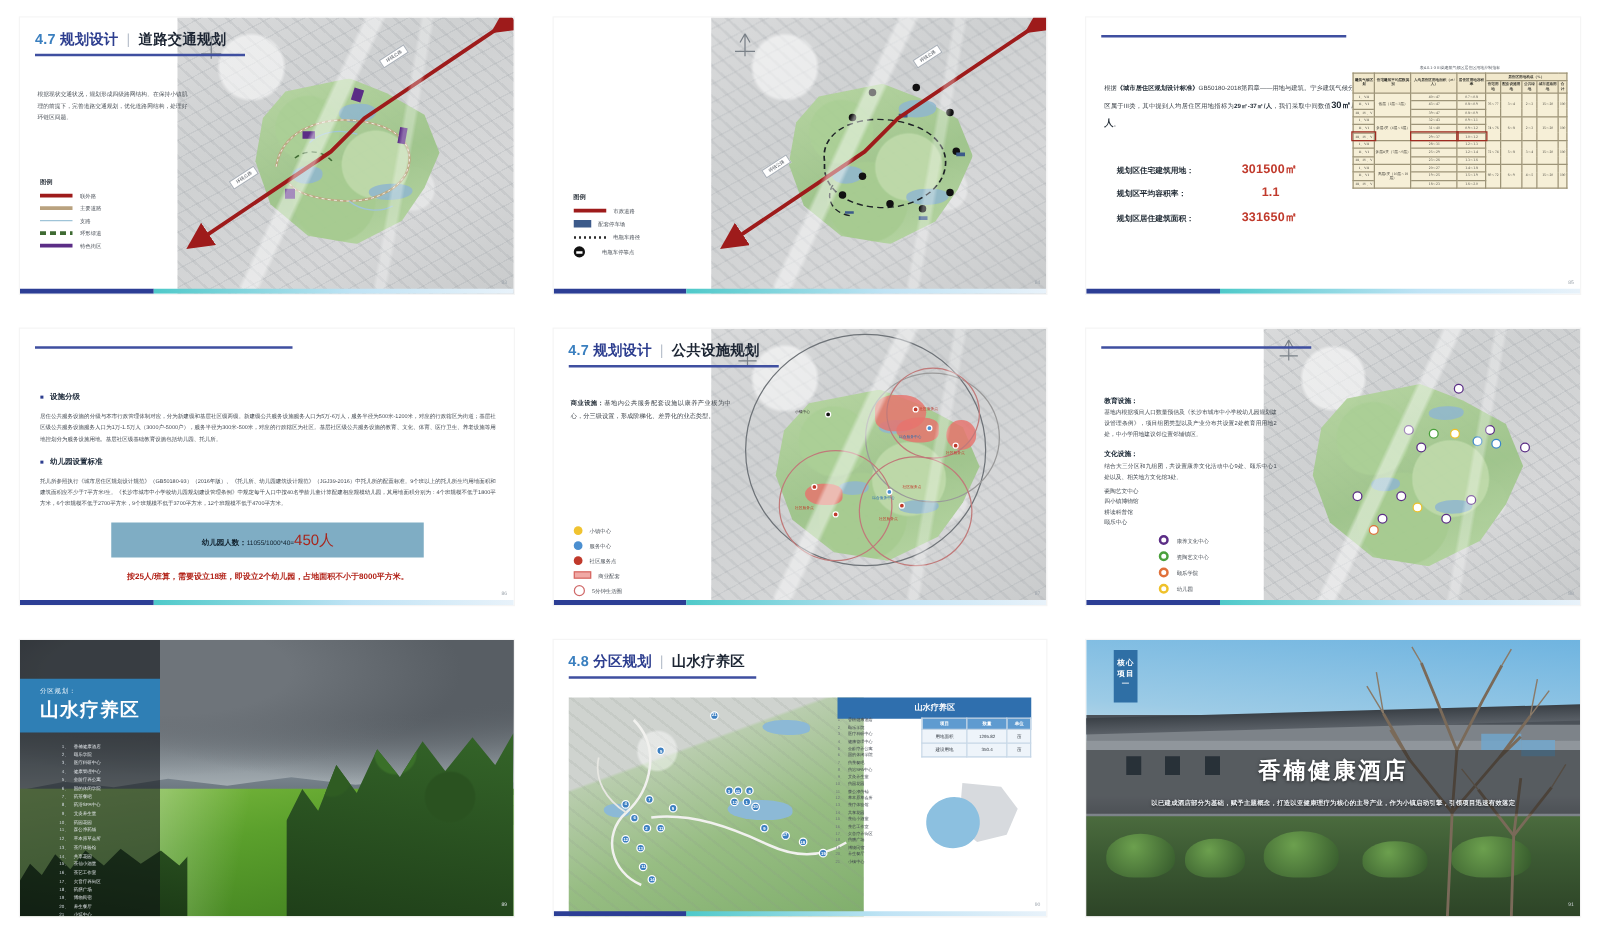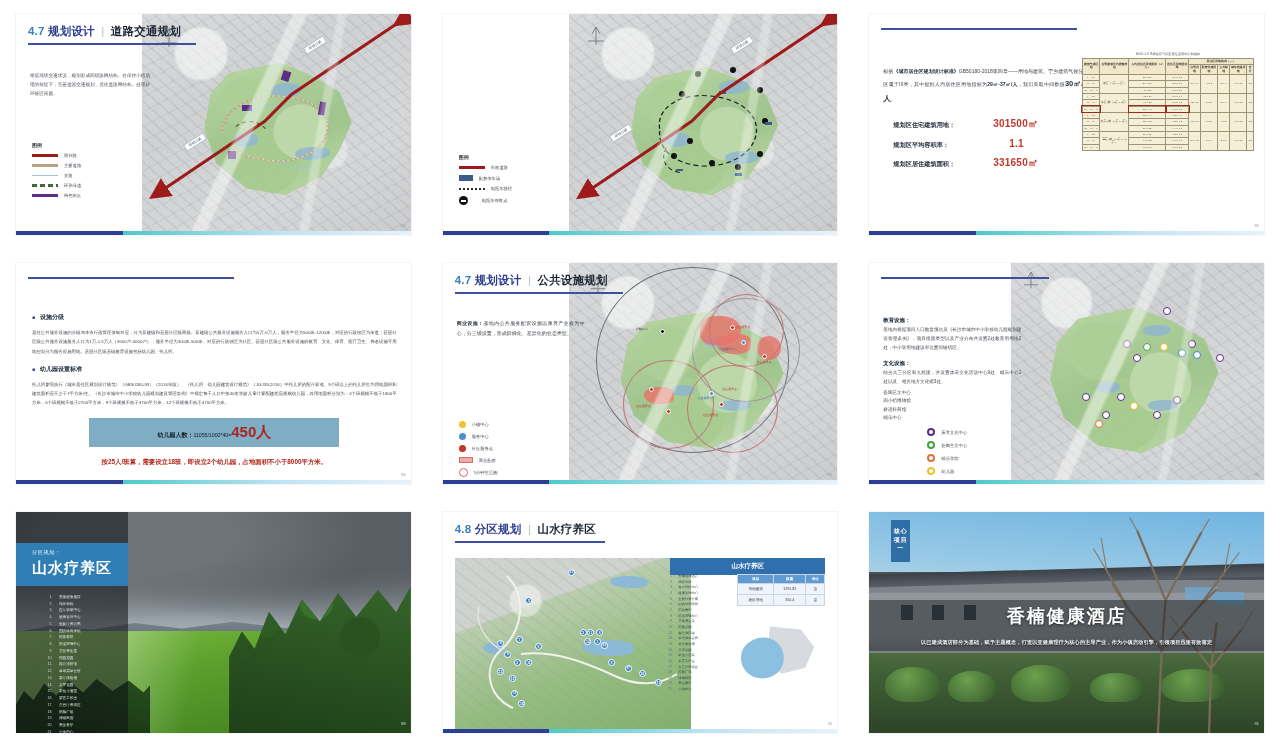--- a/index.html
+++ b/index.html
@@ -98,21 +98,21 @@
   .swring { width:9px;height:9px;border-radius:50%;border:1px solid #d06a6a; display:inline-block;}
   .swring.m{width:11px;height:11px;border-color:#9b9b9b;}
   .swcircle-icon{ width:9px;height:9px;border-radius:50%;background:#111;display:inline-block;position:relative;}
   .swcircle-icon::after{content:"";position:absolute;left:2px;top:3.5px;width:5px;height:2px;background:#fff;}
   .swpin{width:8px;height:8px;border-radius:50%;border:2px solid #5b2d86;background:#fff;display:inline-block;}
 
   
   .p3-text { position:absolute; left:14px; top:52px; width:200px; font-size:5px; line-height:2.0; color:#3d434a; text-align:justify;}
   .p3-text b { color:#1f2933; }
   .p3-big { font-size:7.5px; font-weight:bold; color:#1f2933; }
-  .p3-rows { position:absolute; left:24px; top:103px; width:200px; }
+  .p3-rows { position:absolute; left:24px; top:114px; width:200px; }
   .p3-row { display:flex; align-items:baseline; margin-bottom:7px; }
   .p3-row .k { font-size:6.2px; font-weight:bold; color:#1f2933; width:100px; line-height:1.25;}
   .p3-row .v { font-size:10px; font-weight:bold; color:#c0392b; letter-spacing:.2px;}
   .p3-box { position:absolute; left:16px; top:168px; width:213px; background:#7fadc4; padding:7px 6px 9px; text-align:center; }
   .p3-box .bt { font-size:7px; font-weight:bold; color:#13202c; }
   .p3-box .bb { font-size:9px; font-weight:bold; color:#13202c; margin-top:6px; }
   .p3-box .bb .hl { color:#b32017; font-size:13px; }
 
   
   .t3wrap { position:absolute; right:10px; top:38px; width:172px; }
@@ -126,21 +126,21 @@
   table.t3 td.hl { outline:1px solid #9e2b20; }
 
   
   .s4 { position:absolute; left:16px; right:14px; top:50px; }
   .s4 h4 { font-size:6px; color:#1b2838; margin:0 0 6px 0; }
   .s4 h4::before{ content:"■"; color:#2d3e8f; font-size:5px; margin-right:5px; }
   .s4 p { font-size:4.4px; line-height:2.1; color:#444a52; text-align:justify; margin-bottom:9px; }
   .s4box { margin:10px auto 0; width:250px; background:#7fadc4; text-align:center; padding:5px 0; }
   .s4box .a { font-size:6px; font-weight:bold; color:#10202c; }
   .s4box .b { font-size:5.2px; color:#10202c; }
-  .s4box .c { font-size:15px; font-weight:bold; color:#a8261c; }
+  .s4box .c { font-size:12px; font-weight:normal; color:#a8261c; }
   .s4concl { margin-top:11px; text-align:center; font-size:6.4px; font-weight:bold; color:#b22218; }
 
   
   .s5-desc { position:absolute; left:14px; top:56px; width:128px; font-size:5px; line-height:1.9; color:#3d434a; text-align:justify;}
   .s5-desc b{ color:#1f2933; }
   .circ { position:absolute; border-radius:50%; }
   .redblob { position:absolute; background:#e8736d; opacity:.82; }
   .mpin { position:absolute; width:5px;height:5px;border-radius:50%;border:1px solid #fff; }
   .mlabel{ position:absolute; font-size:3px; color:#c0392b; white-space:nowrap;}
   .mlabel.blue{ color:#2a6fb0; }

